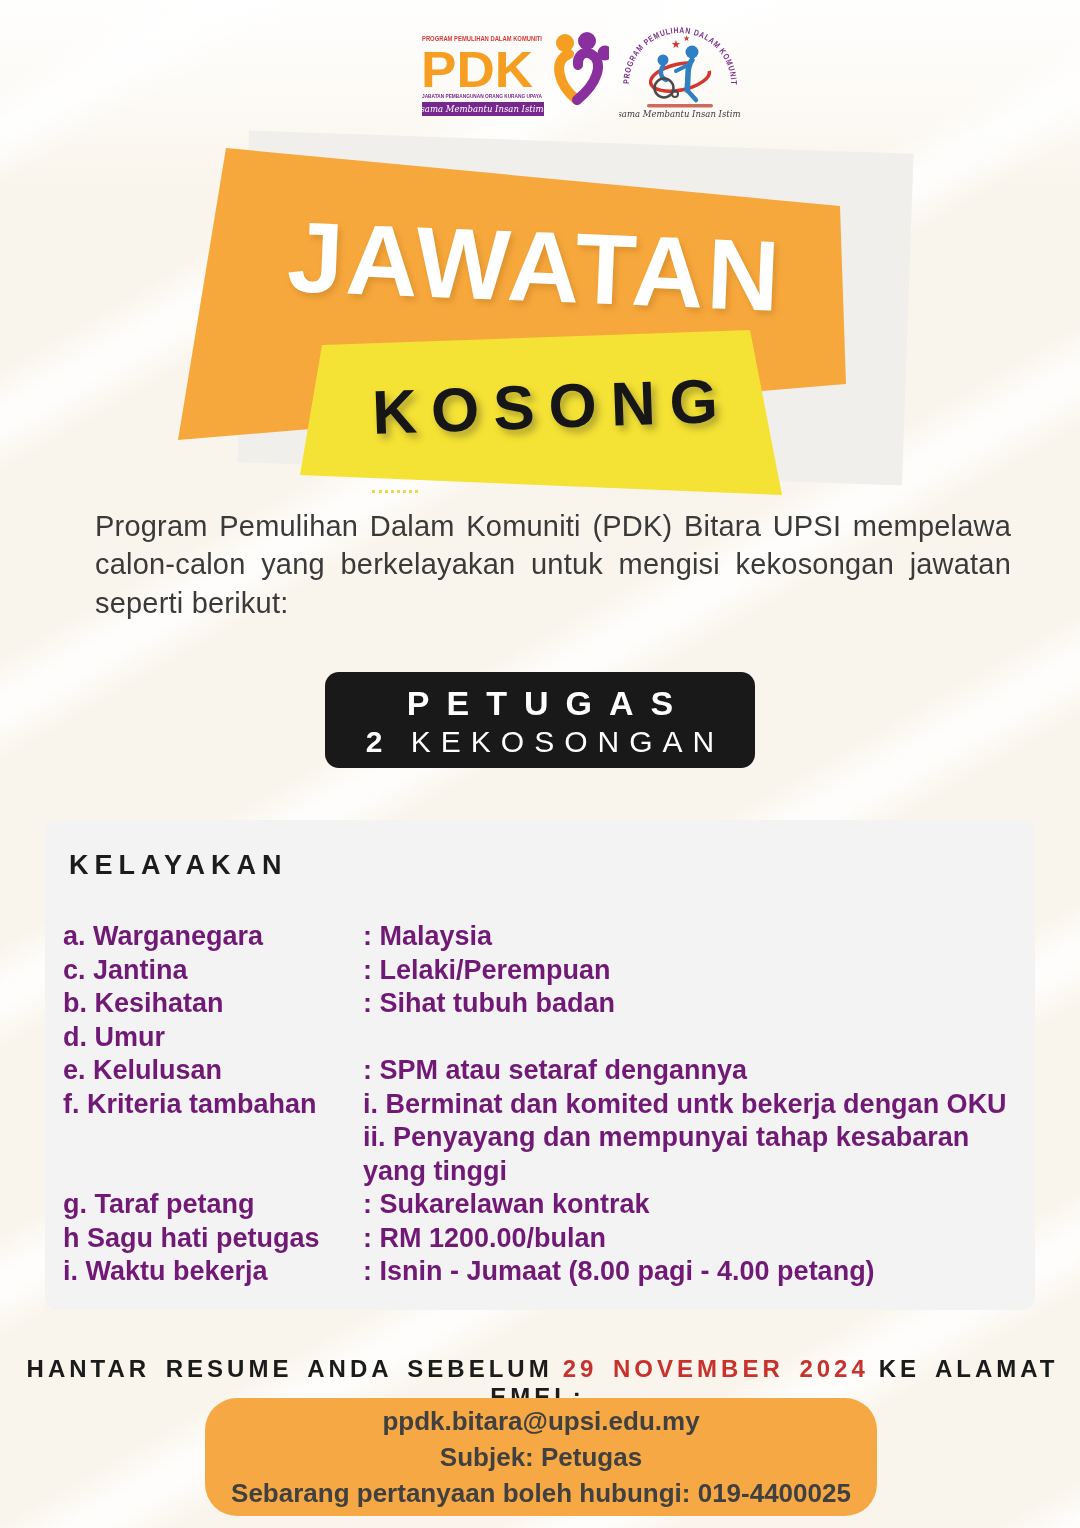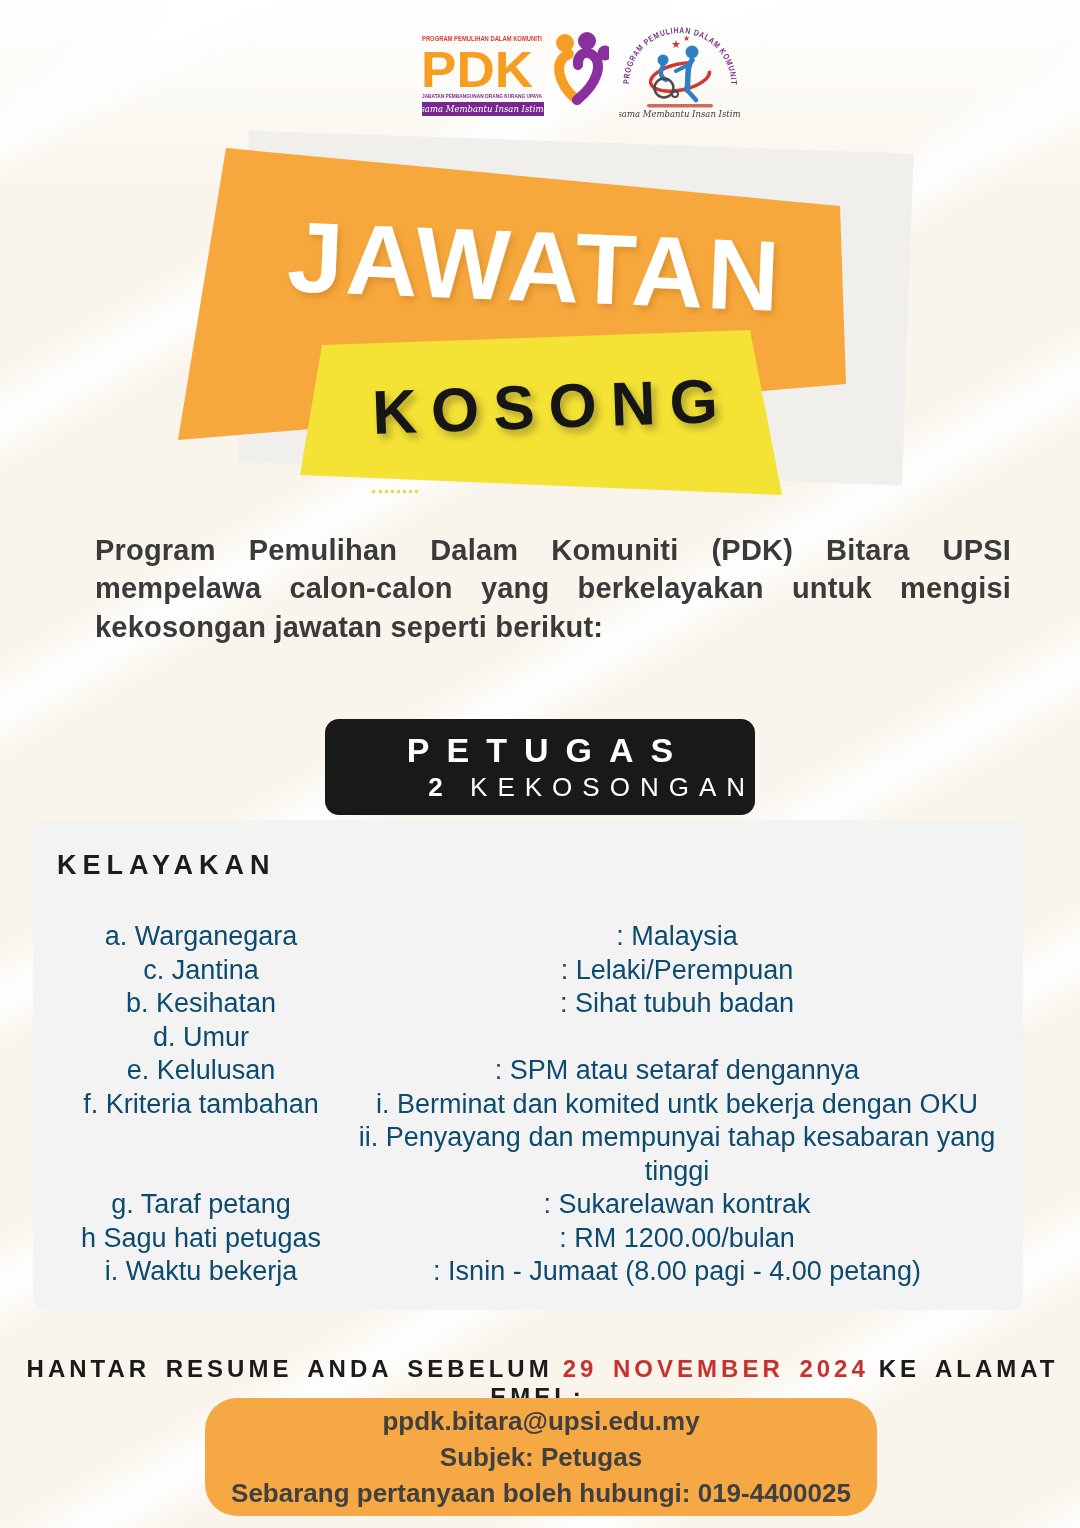--- a/index.html
+++ b/index.html
@@ -25,33 +25,33 @@
   .jawatan{position:absolute;left:245px;top:86px;width:580px;text-align:center;transform:rotate(2.3deg);
     font-size:100px;font-weight:bold;color:#ffffff;letter-spacing:3px;line-height:1;
     text-shadow:3px 4px 6px rgba(175,105,20,.35);}
   .yellow-shape{position:absolute;left:0;top:0;width:1080px;height:390px;
     clip-path:polygon(322px 215px, 750px 200px, 782px 365px, 300px 345px);}
   .kosong{position:absolute;left:330px;top:246px;width:430px;text-align:center;transform:rotate(-2deg);
     font-size:62px;font-weight:bold;color:#161616;letter-spacing:14px;text-indent:14px;line-height:1;
     text-shadow:4px 5px 7px rgba(95,88,40,.45);}
   .hero-dots{position:absolute;left:372px;top:360px;width:46px;height:0;border-bottom:3px dotted #e9d94c;}
   
-  .intro{position:absolute;left:95px;top:502px;width:916px;
-    font-size:29px;line-height:1.32;font-weight:700;color:#3a3a3a;text-align:justify;letter-spacing:.2px;}
+  .intro{position:absolute;left:95px;top:478px;width:916px;
+    font-size:29px;line-height:1.32;font-weight:400;color:#3a3a3a;text-align:justify;letter-spacing:.2px;}
   
   .petugas{position:absolute;left:325px;top:672px;width:430px;height:96px;border-radius:14px;
     color:#ffffff;text-align:center;}
   .petugas-title{padding-top:13px;font-size:34px;font-weight:bold;letter-spacing:17px;text-indent:17px;line-height:1.1;}
-  .petugas-sub{font-size:26px;letter-spacing:10px;text-indent:10px;margin-top:3px;text-align:right;}
+  .petugas-sub{font-size:30px;letter-spacing:10px;text-indent:10px;margin-top:3px;}
   .petugas-sub .count{font-weight:bold;}
   .petugas-sub .count-label{font-weight:400;}
   
-  .panel{position:absolute;left:33px;top:820px;width:990px;height:490px;border-radius:12px;text-align:center;}
+  .panel{position:absolute;left:45px;top:820px;width:990px;height:490px;border-radius:12px;}
   .panel-heading{position:absolute;left:24px;top:30px;font-size:27px;font-weight:bold;letter-spacing:6px;color:#1c1c1c;}
-  .qrows{position:absolute;left:18px;top:100px;width:952px;font-size:27px;font-weight:400;color:#0c4a6e;}
+  .qrows{position:absolute;left:18px;top:100px;width:952px;font-size:27px;font-weight:700;color:#701a75;}
   .qrow{display:flex;align-items:flex-start;}
   .qlabel{width:300px;flex:none;line-height:33.5px;}
   .qvalue{flex:1;line-height:33.5px;white-space:pre-line;}
   
   .cta{position:absolute;left:0;top:1355px;width:1080px;text-align:center;
     font-size:24px;font-weight:bold;letter-spacing:4px;word-spacing:5px;color:#1b1b1b;}
   .cta span{padding:0 5px;}
   .contact{position:absolute;left:205px;top:1398px;width:672px;height:118px;border-radius:32px;
     text-align:center;color:#404040;font-size:26px;font-weight:bold;line-height:36px;padding-top:5px;box-sizing:border-box;}
   .script{font-family:"DejaVu Serif",serif;font-style:italic;}
@@ -106,21 +106,21 @@
   <div class="backing" style="background-color: rgb(241, 239, 236);"></div>
   <div class="orange-shape" style="background-color: rgb(247, 168, 61);"></div>
   <div class="jawatan">JAWATAN</div>
   <div class="yellow-shape" style="background-color: rgb(244, 226, 52);"></div>
   <div class="kosong">KOSONG</div>
   <div class="hero-dots"></div>
 </div>
 
 <p class="intro">Program Pemulihan Dalam Komuniti (PDK) Bitara UPSI mempelawa calon-calon yang berkelayakan untuk mengisi kekosongan jawatan seperti berikut:</p>
 
-<div class="petugas" style="background-color: rgb(25, 25, 25); margin-top: 47px;">
+<div class="petugas" style="background-color: rgb(25, 25, 25);">
   <div class="petugas-title">PETUGAS</div>
   <div class="petugas-sub">
     <span class="count">2</span>
     <span class="count-label">KEKOSONGAN</span>
   </div>
 </div>
 
 <div class="panel" style="background-color: rgb(243, 243, 244);">
   <div class="panel-heading">KELAYAKAN</div>
   <div class="qrows">

